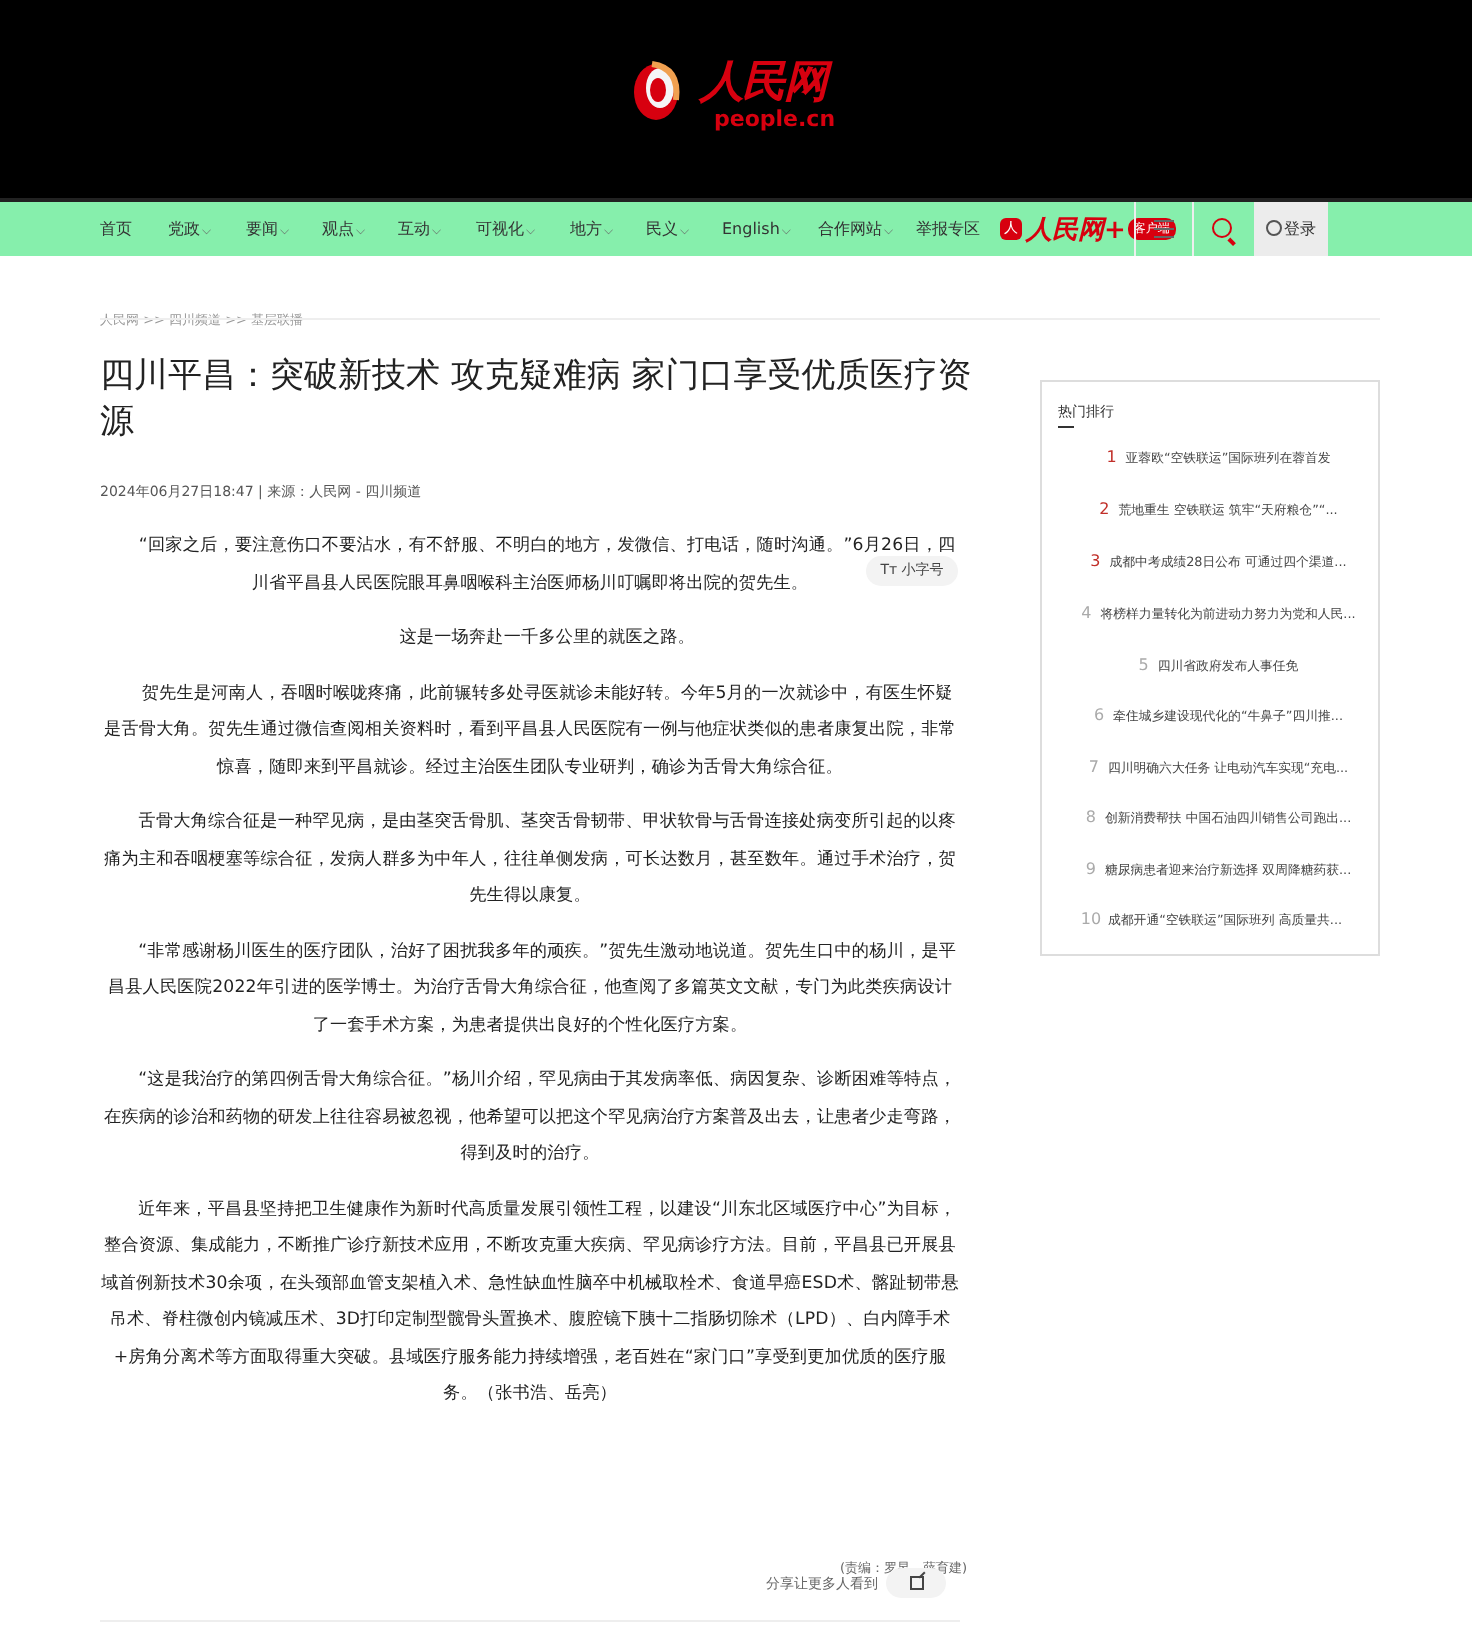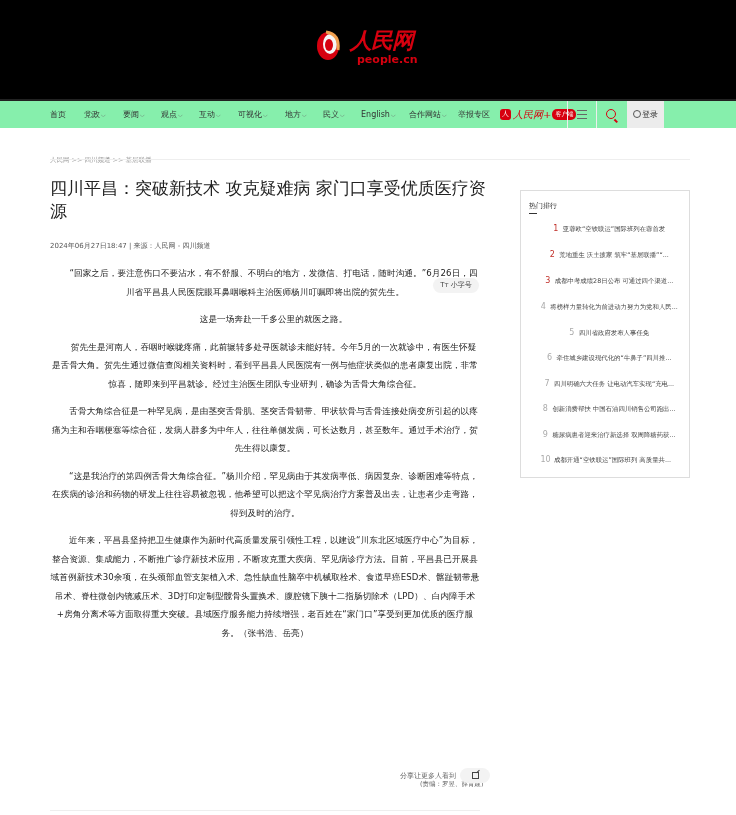--- a/index.html
+++ b/index.html
@@ -10,41 +10,41 @@
   .logo { position: absolute; left: 316px; top: 26px; width: 110px; height: 44px; }
   .logo .emblem { position: absolute; left: 0; top: 2px; width: 26px; height: 34px; }
   .logo .cn { position: absolute; left: 34px; top: 0; font-size: 22px; color: #d7000f; font-family: "DejaVu Serif", serif; font-style: italic; font-weight: bold; letter-spacing: -1px; }
   .logo .en { position: absolute; left: 41px; top: 27px; font-size: 11px; color: #d7000f; font-weight: bold; font-family: "DejaVu Sans", sans-serif; }
 
   .navbar { position: absolute; left: 0; top: 99px; width: 736px; height: 29px; background: #86efac; border-top: 2px solid #222; }
   .nav-item { position: absolute; top: 0; height: 27px; line-height: 27px; font-size: 8px; color: #333; white-space: nowrap; }
   .nav-item .chev { display: inline-block; font-size: 6px; color: #666; margin-left: 1px; }
   .rm-badge { position: absolute; left: 500px; top: 7px; height: 13px; display: flex; align-items: center; }
   .rm-badge .circ { width: 11px; height: 11px; background: #d7000f; border-radius: 3px; color: #fff; font-size: 7px; text-align: center; line-height: 11px; }
-  .rm-badge .txt { font-size: 10px; color: #d7000f; font-style: italic; margin-left: 2px; font-family: "DejaVu Serif", serif; }
+  .rm-badge .txt { font-size: 13px; color: #d7000f; font-style: italic; margin-left: 2px; font-family: "DejaVu Serif", serif; font-weight: bold; }
   .rm-badge .pill { background: #d7000f; color: #fff; font-size: 6px; border-radius: 5px; padding: 1px 3px; margin-left: 1px; }
   .nav-sep { position: absolute; top: 0; height: 27px; width: 1px; background: #eee; }
   .menu-icon { position: absolute; left: 577px; top: 9px; width: 10px; height: 9px; }
   .menu-icon span { display: block; height: 1.3px; background: #666; margin-bottom: 2.5px; }
   .search-icon { position: absolute; left: 606px; top: 8px; width: 10px; height: 10px; border: 1.5px solid #d7000f; border-radius: 50%; }
   .search-icon::after { content: ""; position: absolute; right: -3px; bottom: -3px; width: 4px; height: 1.5px; background: #d7000f; transform: rotate(45deg); }
   .login { position: absolute; left: 627px; top: 0; width: 37px; height: 27px; background: #ececec; font-size: 8px; line-height: 27px; text-align: center; color: #333; }
   .login .uico { display: inline-block; width: 8px; height: 8px; border: 1px solid #555; border-radius: 50%; vertical-align: middle; margin-right: 1px; position: relative; top: -1px; }
 
   .breadcrumb { position: absolute; left: 50px; top: 156px; font-size: 6.5px; color: #999; }
   .divider-top { position: absolute; left: 50px; top: 159px; width: 640px; height: 1px; background: #eee; }
 
   .title { position: absolute; left: 50px; top: 177px; width: 440px; font-size: 17px; line-height: 23px; color: #222; font-weight: normal; }
   .meta { position: absolute; left: 50px; top: 241px; font-size: 7px; color: #555; }
   .font-btn { position: absolute; left: 433px; top: 238px; width: 46px; height: 15px; border-radius: 8px; background: #f3f3f3; font-size: 7px; color: #444; text-align: center; line-height: 15px; margin-top: 40px; }
 
   .article { position: absolute; left: 50px; top: 264px; width: 430px; text-align: center; }
   .article p { font-size: 8.6px; line-height: 18.5px; color: #222; text-indent: 2em; margin-bottom: 9px; letter-spacing: 0.1px; }
   .editor { position: absolute; left: 400px; top: 780px; font-size: 6.5px; color: #666; padding-left: 20px; }
-  .share { position: absolute; left: 383px; top: 768px; display: flex; align-items: center; margin-left: 17px; }
+  .share { position: absolute; left: 383px; top: 784px; display: flex; align-items: center; }
   .share .lbl { font-size: 7px; color: #666; margin-right: 4px; }
   .share .btn { width: 30px; height: 15px; border-radius: 8px; background: #f3f3f3; display: flex; align-items: center; justify-content: center; }
   .share .btn .ico { width: 7px; height: 7px; border: 1px solid #444; position: relative; }
   .share .btn .ico::after { content: ""; position: absolute; right: -2px; top: -2px; width: 4px; height: 1px; background: #444; transform: rotate(-45deg); }
   .divider-bottom { position: absolute; left: 50px; top: 810px; width: 430px; height: 1px; background: #eee; }
 
   .hot { position: absolute; left: 520px; top: 190px; width: 170px; height: 288px; border: 1px solid #ddd; background: #fff; text-align: center; }
   .hot .head { position: absolute; left: 8px; top: 10px; font-size: 7px; color: #333; }
   .hot .head-line { position: absolute; left: 8px; top: 22px; width: 8px; height: 1px; background: #333; }
   .hot .item { position: absolute; left: 8px; width: 158px; font-size: 6.4px; color: #444; white-space: nowrap; overflow: hidden; }
@@ -103,38 +103,39 @@
 
 <h1 class="title">四川平昌：突破新技术 攻克疑难病 家门口享受优质医疗资源</h1>
 <div class="meta">2024年06月27日18:47 | 来源：人民网 - 四川频道</div>
 <div class="font-btn">Tт 小字号</div>
 
 <div class="article">
   <p>“回家之后，要注意伤口不要沾水，有不舒服、不明白的地方，发微信、打电话，随时沟通。”6月26日，四川省平昌县人民医院眼耳鼻咽喉科主治医师杨川叮嘱即将出院的贺先生。</p>
   <p>这是一场奔赴一千多公里的就医之路。</p>
   <p>贺先生是河南人，吞咽时喉咙疼痛，此前辗转多处寻医就诊未能好转。今年5月的一次就诊中，有医生怀疑是舌骨大角。贺先生通过微信查阅相关资料时，看到平昌县人民医院有一例与他症状类似的患者康复出院，非常惊喜，随即来到平昌就诊。经过主治医生团队专业研判，确诊为舌骨大角综合征。</p>
   <p>舌骨大角综合征是一种罕见病，是由茎突舌骨肌、茎突舌骨韧带、甲状软骨与舌骨连接处病变所引起的以疼痛为主和吞咽梗塞等综合征，发病人群多为中年人，往往单侧发病，可长达数月，甚至数年。通过手术治疗，贺先生得以康复。</p>
+  <p>“非常感谢杨川医生的医疗团队，治好了困扰我多年的顽疾。”贺先生激动地说道。贺先生口中的杨川，是平昌县人民医院2022年引进的医学博士。为治疗舌骨大角综合征，他查阅了多篇英文文献，专门为此类疾病设计了一套手术方案，为患者提供出良好的个性化医疗方案。</p>
   <p>“这是我治疗的第四例舌骨大角综合征。”杨川介绍，罕见病由于其发病率低、病因复杂、诊断困难等特点，在疾病的诊治和药物的研发上往往容易被忽视，他希望可以把这个罕见病治疗方案普及出去，让患者少走弯路，得到及时的治疗。</p>
   <p>近年来，平昌县坚持把卫生健康作为新时代高质量发展引领性工程，以建设“川东北区域医疗中心”为目标，整合资源、集成能力，不断推广诊疗新技术应用，不断攻克重大疾病、罕见病诊疗方法。目前，平昌县已开展县域首例新技术30余项，在头颈部血管支架植入术、急性缺血性脑卒中机械取栓术、食道早癌ESD术、髂趾韧带悬吊术、脊柱微创内镜减压术、3D打印定制型髋骨头置换术、腹腔镜下胰十二指肠切除术（LPD）、白内障手术+房角分离术等方面取得重大突破。县域医疗服务能力持续增强，老百姓在“家门口”享受到更加优质的医疗服务。（张书浩、岳亮）</p>
 </div>
 
 <div class="editor">(责编：罗昱、薛育建)</div>
 <div class="share">
   <span class="lbl">分享让更多人看到</span>
   <span class="btn">
       <span class="ico"></span>
     </span>
 </div>
 <div class="divider-bottom"></div>
 
 <div class="hot">
   <div class="head">热门排行</div>
   <div class="head-line"></div>
   <div class="item" style="top:33px"><span class="num red">1</span> <span>亚蓉欧“空铁联运”国际班列在蓉首发</span></div>
-  <div class="item" style="top:59px"><span class="num red">2</span> <span>荒地重生 沃土披家 筑牢“基层联播”“...</span></div>
+  <div class="item" style="top:59px"><span class="num red">2</span> <span>荒地重生 空铁联运 筑牢“天府粮仓”“...</span></div>
   <div class="item" style="top:85px"><span class="num red">3</span> <span>成都中考成绩28日公布 可通过四个渠道...</span></div>
   <div class="item" style="top:111px"><span class="num">4</span> <span>将榜样力量转化为前进动力努力为党和人民...</span></div>
   <div class="item" style="top:137px"><span class="num">5</span> <span>四川省政府发布人事任免</span></div>
   <div class="item" style="top:162px"><span class="num">6</span> <span>牵住城乡建设现代化的“牛鼻子”四川推...</span></div>
   <div class="item" style="top:188px"><span class="num">7</span> <span>四川明确六大任务 让电动汽车实现“充电...</span></div>
   <div class="item" style="top:213px"><span class="num">8</span> <span>创新消费帮扶 中国石油四川销售公司跑出...</span></div>
   <div class="item" style="top:239px"><span class="num">9</span> <span>糖尿病患者迎来治疗新选择 双周降糖药获...</span></div>
   <div class="item" style="top:264px; left:5px"><span class="num" style="width:13px">10</span> <span>成都开通“空铁联运”国际班列 高质量共...</span></div>
 </div>
 

